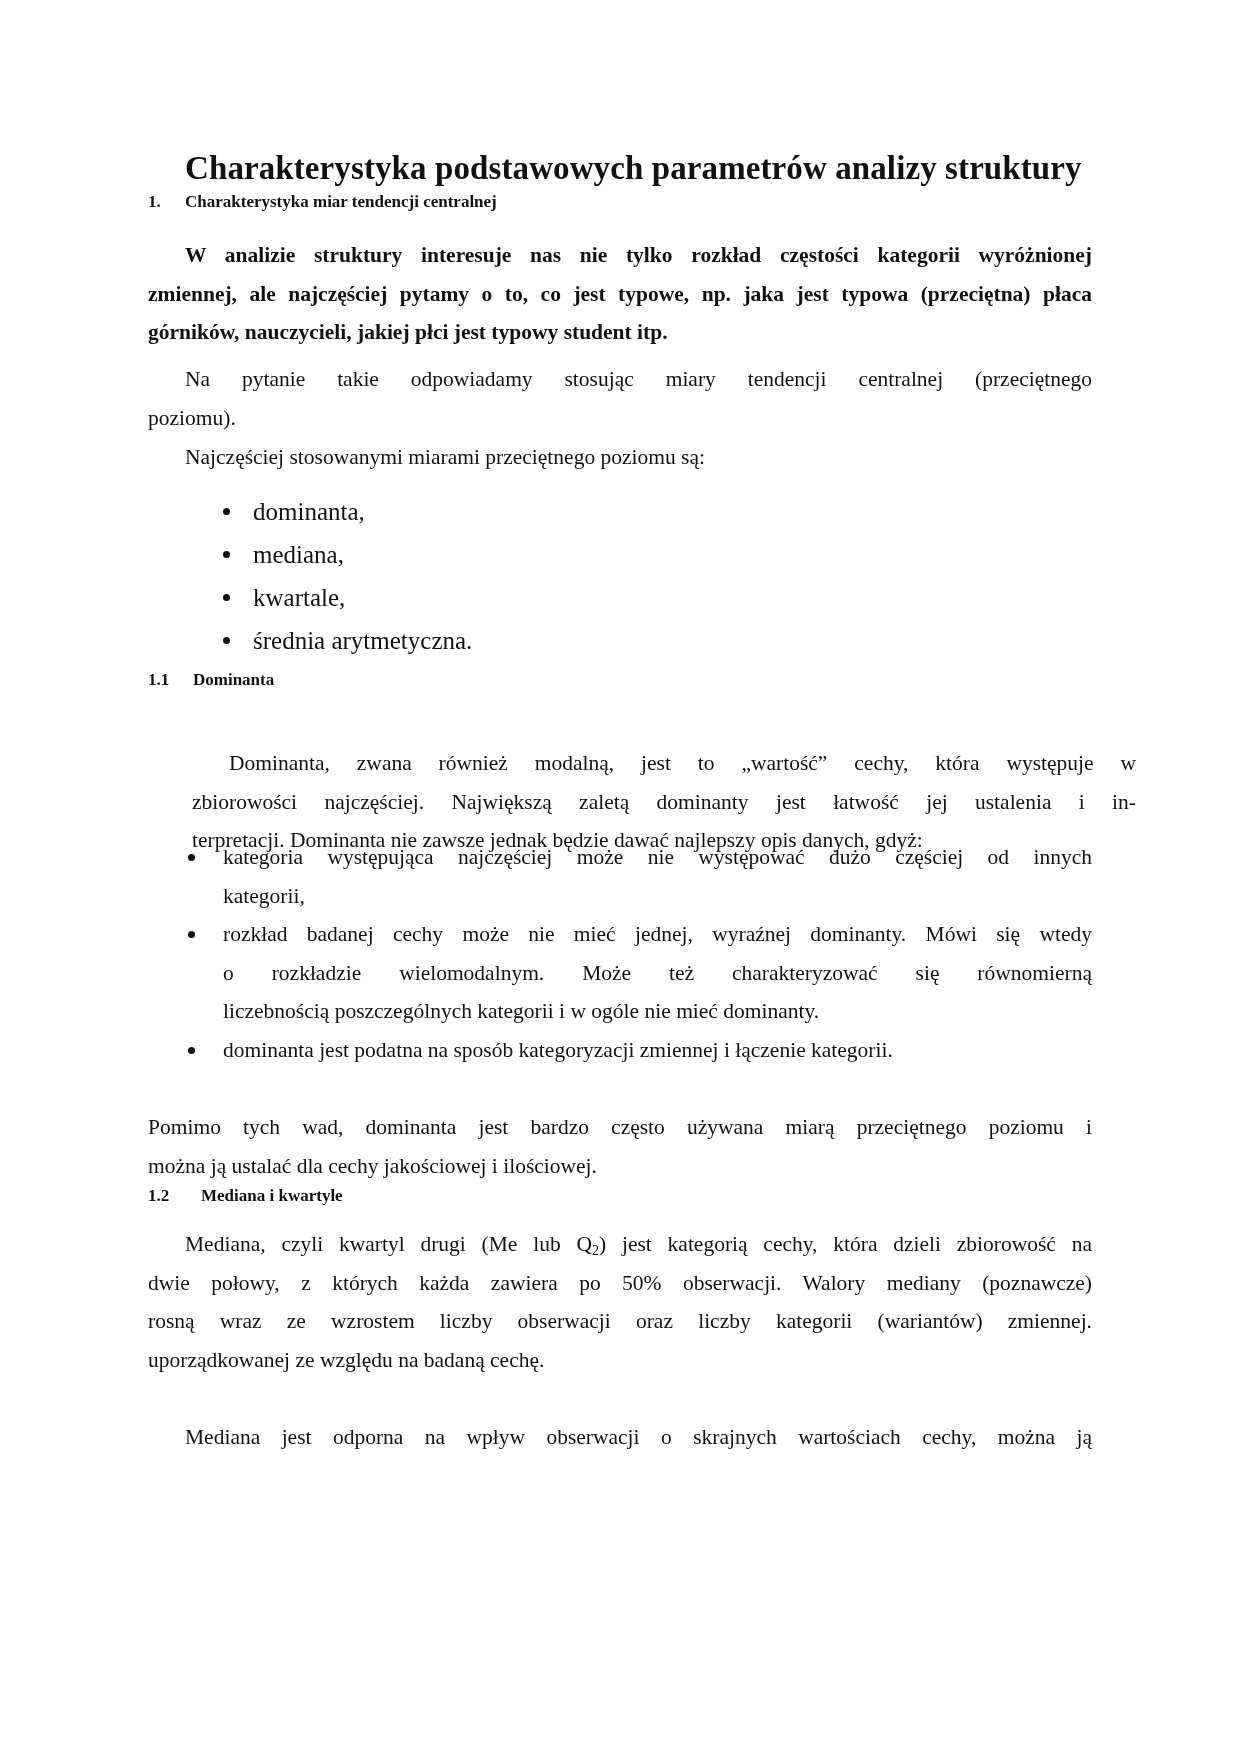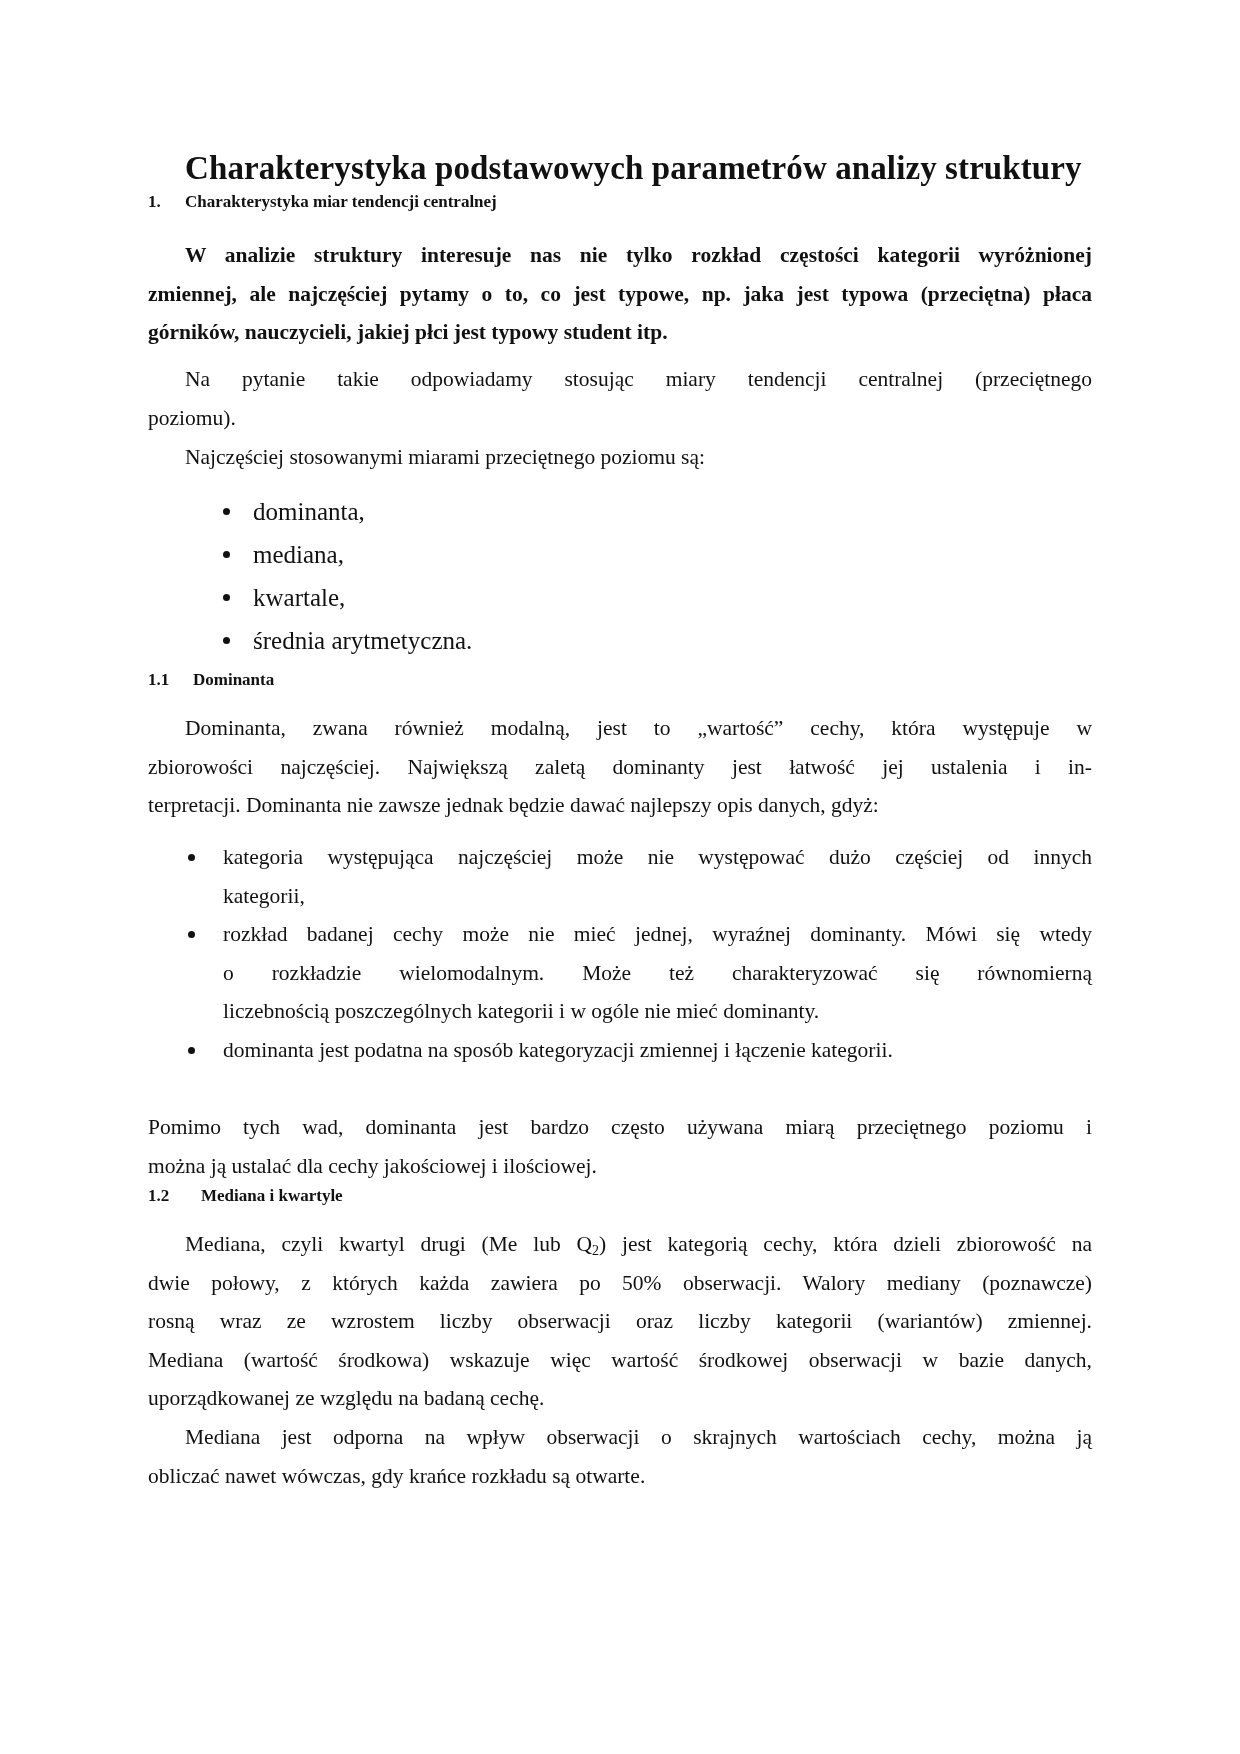--- a/index.html
+++ b/index.html
@@ -139,21 +139,21 @@
     <div class="bullet-item">
       <span class="bullet-dot"></span>
       <span>średnia arytmetyczna.</span>
     </div>
   </div>
 
   <div class="h" style="top:670px;">
     <span class="num" style="width:45px;">1.1</span><span>Dominanta</span>
   </div>
 
-  <div class="p" style="top:709px;">
+  <div class="p" style="top:744px;margin-left:44px;">
     <span class="line ind">Dominanta, zwana również modalną, jest to „wartość” cechy, która występuje w</span>
     <span class="line">zbiorowości najczęściej. Największą zaletą dominanty jest łatwość jej ustalenia i in-</span>
     <span class="line last">terpretacji. Dominanta nie zawsze jednak będzie dawać najlepszy opis danych, gdyż:</span>
   </div>
 
   <div class="dlist" style="top:838px;">
     <div class="ditem">
       <span class="bullet-dot"></span>
       <span class="line">kategoria występująca najczęściej może nie występować dużo częściej od innych</span>
       <span class="line last">kategorii,</span>
@@ -176,22 +176,20 @@
   </div>
 
   <div class="h" style="top:1186px;">
     <span class="num" style="width:53px;">1.2</span><span>Mediana i kwartyle</span>
   </div>
 
   <div class="p" style="top:1225px;">
     <span class="line ind"><span>Mediana, czyli kwartyl drugi (Me lub Q</span><sub>2</sub><span>) jest kategorią cechy, która dzieli zbiorowość na</span></span>
     <span class="line">dwie połowy, z których każda zawiera po 50% obserwacji. Walory mediany (poznawcze)</span>
     <span class="line">rosną wraz ze wzrostem liczby obserwacji oraz liczby kategorii (wariantów) zmiennej.</span>
-    <span class="line">Mediana (wartość środkowa) wskazuje więc wartość środkowej obserwacji w bazie danych,</span>
     <span class="line last">uporządkowanej ze względu na badaną cechę.</span>
   </div>
 
   <div class="p" style="top:1418px;">
     <span class="line ind">Mediana jest odporna na wpływ obserwacji o skrajnych wartościach cechy, można ją</span>
-    <span class="line last">obliczać nawet wówczas, gdy krańce rozkładu są otwarte.</span>
   </div>
 
 </div>
 
 </body></html>

